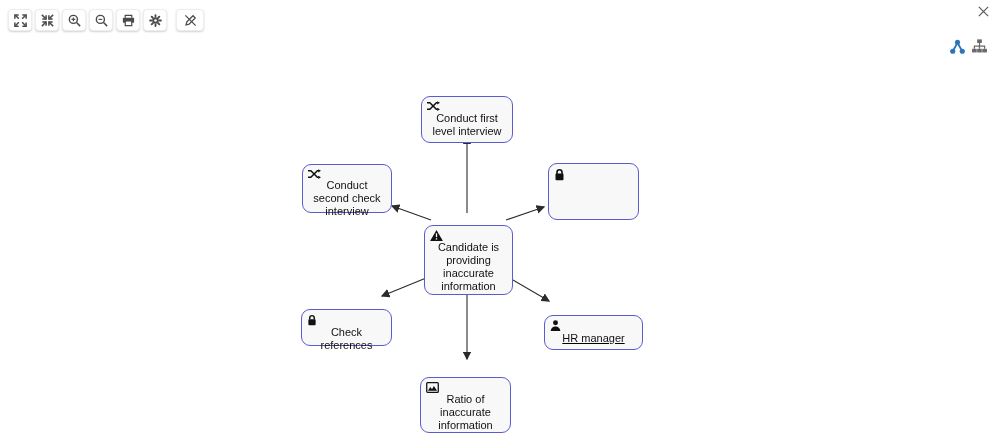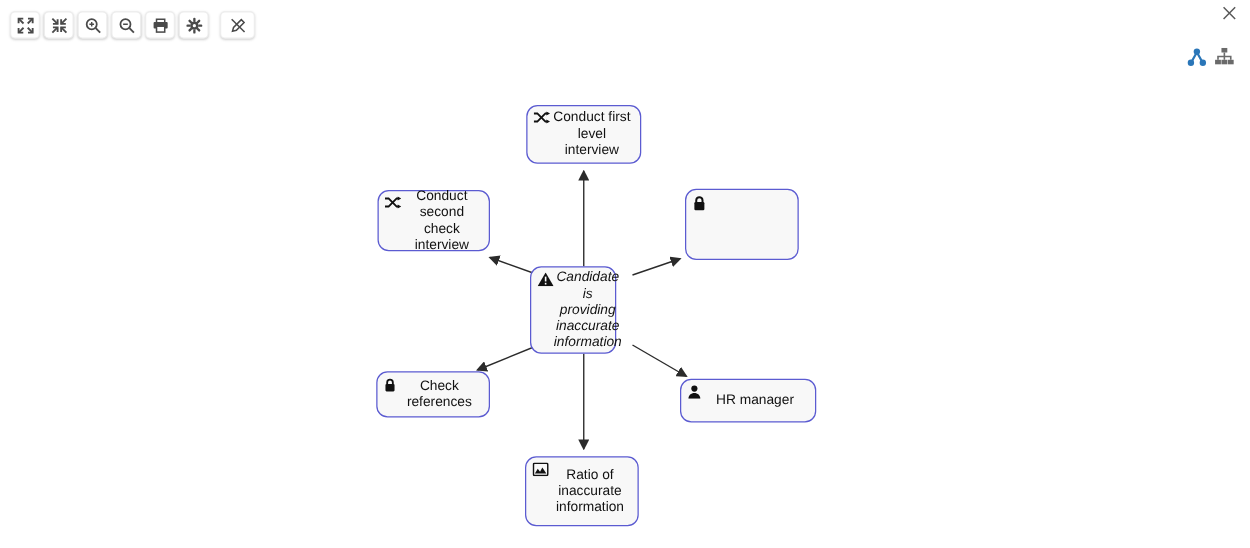--- a/index.html
+++ b/index.html
@@ -15,32 +15,32 @@
 
   
   .close-btn { position: absolute; right: 8px; top: 4px; width: 18px; height: 18px; display: flex;
     align-items: center; justify-content: center; cursor: pointer; z-index: 30; }
   .view-toggles { position: absolute; right: 12px; top: 39px; display: flex; gap: 4px; z-index: 30; }
   .view-toggle { width: 18px; height: 18px; display: flex; align-items: center; justify-content: center; cursor: pointer; }
 
   
   .edges { position: absolute; left: 0; top: 0; z-index: 1; }
   .node { position: absolute; z-index: 10; background: #f8f8f8; border: 1.6px solid #5b5bd1;
-    border-radius: 9px; display: flex; flex-direction: row; padding: 4px 5px 4px 5px; cursor: pointer; }
+    border-radius: 9px; display: flex; flex-direction: column; padding: 4px 5px 4px 5px; cursor: pointer; margin-top: 12px; }
   .node-icon { height: 13px; display: flex; align-items: flex-start; }
   .node-icon svg { display: block; }
   .node-label { flex: 1; display: flex; align-items: center; justify-content: center; text-align: center;
     font-size: 11px; line-height: 13px; color: #111; }
   
   .n-top          { left: 421px; top: 84px;  width: 92px; height: 47px; }
   .n-upper-left   { left: 302px; top: 152px; width: 90px; height: 49px; }
   .n-upper-right  { left: 548px; top: 151px; width: 91px; height: 57px; }
-  .n-center       { left: 424px; top: 213px; width: 69px; height: 70px; font-style: italic; }
+  .n-center       { left: 424px; top: 213px; width: 89px; height: 70px; }
   .n-lower-left   { left: 301px; top: 297px; width: 91px; height: 37px; }
-  .n-lower-right  { left: 544px; top: 303px; width: 109px; height: 35px; }
+  .n-lower-right  { left: 544px; top: 303px; width: 99px; height: 35px; text-decoration: underline; }
   .n-bottom       { left: 420px; top: 365px; width: 91px; height: 56px; }
 </style>
 </head>
 <body>
 
 <div class="toolbar">
   <div class="tb-btn">
     <span>
       <svg width="15" height="15" viewBox="0 0 16 16" stroke="#4a4a4a" stroke-width="1.6" fill="none">
         <path d="M6 2H2v4"></path>

